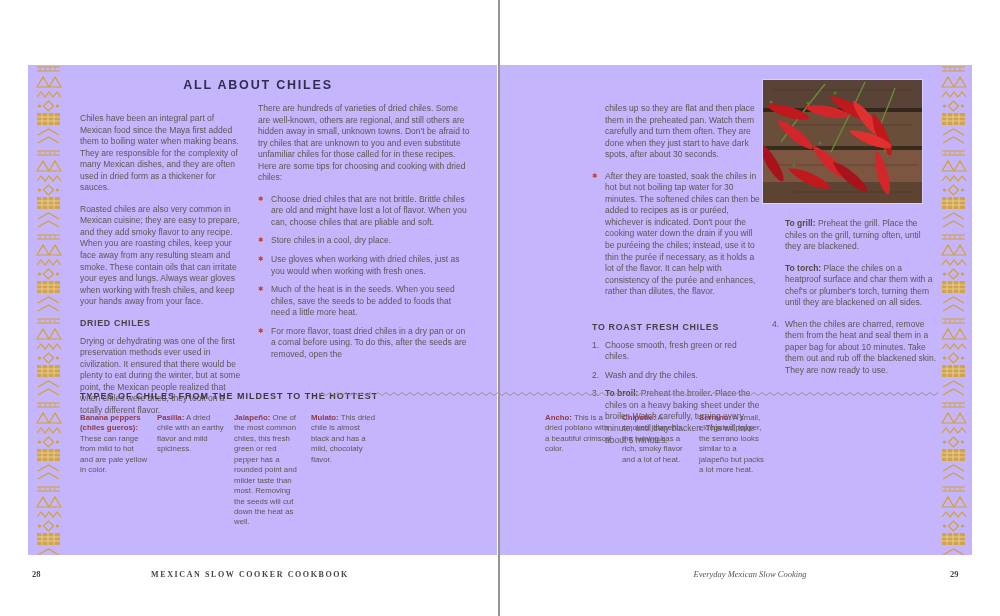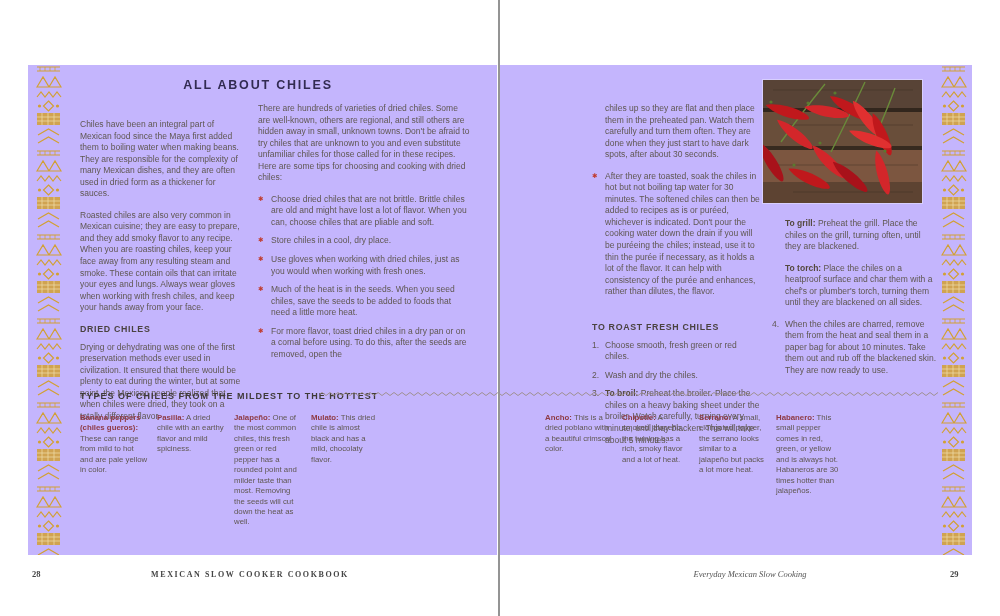--- a/index.html
+++ b/index.html
@@ -58,21 +58,21 @@
           <g stroke="#d2a033" fill="none" stroke-width="1.2">
             <path d="M3,70 l10.5,-6 l10.5,6 M3,78 l10.5,-6 l10.5,6"></path>
           </g>
         </pattern>
       </defs>
       <rect width="27" height="490" fill="url(#az)"></rect>
     </svg>
 
     <div id="page-title">ALL ABOUT CHILES</div>
 
-    <div class="col body-text" style="left:52px;top:54px;width:166px;">
+    <div class="col body-text" style="left:52px;top:48px;width:166px;">
       <p>Chiles have been an integral part of Mexican food since the Maya first added them to boiling water when making beans. They are responsible for the complexity of many Mexican dishes, and they are often used in dried form as a thickener for sauces.</p>
       <p>Roasted chiles are also very common in Mexican cuisine; they are easy to prepare, and they add smoky flavor to any recipe. When you are roasting chiles, keep your face away from any resulting steam and smoke. These contain oils that can irritate your eyes and lungs. Always wear gloves when working with fresh chiles, and keep your hands away from your face.</p>
       <div class="sec-head">DRIED CHILES</div>
       <p>Drying or dehydrating was one of the first preservation methods ever used in civilization. It ensured that there would be plenty to eat during the winter, but at some point, the Mexican people realized that when chiles were dried, they took on a totally different flavor.</p>
     </div>
 
     <div class="col body-text" style="left:230px;top:38px;width:212px;">
       <p>There are hundreds of varieties of dried chiles. Some are well-known, others are regional, and still others are hidden away in small, unknown towns. Don't be afraid to try chiles that are unknown to you and even substitute unfamiliar chiles for those called for in these recipes. Here are some tips for choosing and cooking with dried chiles:</p>
       <div class="bullet">Choose dried chiles that are not brittle. Brittle chiles are old and might have lost a lot of flavor. When you can, choose chiles that are pliable and soft.</div>
       <div class="bullet">Store chiles in a cool, dry place.</div>
@@ -159,21 +159,20 @@
       <div class="step">
         <span class="num">4.</span>
         <span>When the chiles are charred, remove them from the heat and seal them in a paper bag for about 10 minutes. Take them out and rub off the blackened skin. They are now ready to use.</span>
       </div>
     </div>
 
     <div class="types-row" style="left:45px;">
       <div class="type-col"><span class="term">Ancho:</span> <span>This is a dried poblano with a beautiful crimson color.</span></div>
       <div class="type-col"><span class="term">Chipotle:</span> <span>A smoked jalapeño, the turning has a rich, smoky flavor and a lot of heat.</span></div>
       <div class="type-col"><span class="term">Serrano:</span> <span>A small, elongated pepper, the serrano looks similar to a jalapeño but packs a lot more heat.</span></div>
-      <div class="type-col"><span class="term">Habanero:</span> <span>This small pepper comes in red, green, or yellow and is always hot. Habaneros are 30 times hotter than jalapeños.</span></div>
     </div>
   </div>
 
   <svg id="squiggle" width="618" height="8">
     <defs>
       <pattern id="wave" width="8" height="8" patternUnits="userSpaceOnUse">
         <path d="M0,4 q2,-3 4,0 t4,0" stroke="#9a8b85" stroke-width="0.9" fill="none"></path>
       </pattern>
     </defs>
     <rect width="618" height="8" fill="url(#wave)"></rect>

